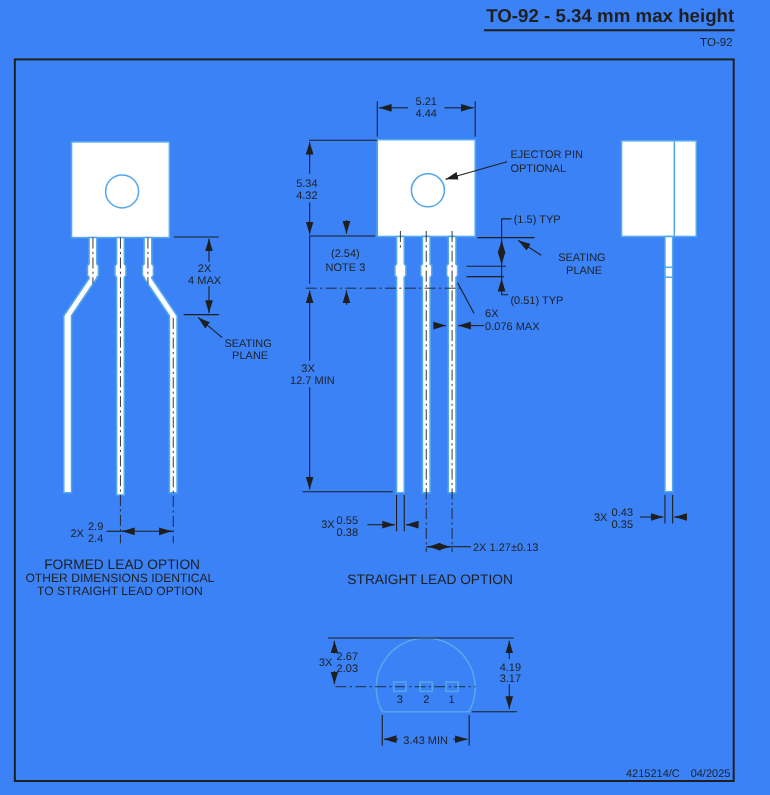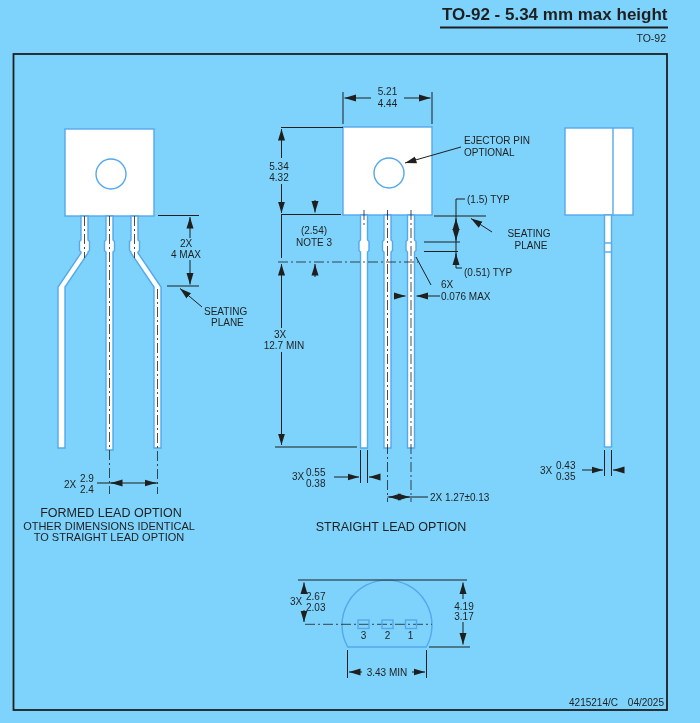--- a/index.html
+++ b/index.html
@@ -1,16 +1,16 @@
 <!DOCTYPE html>
 <html><head>
 <meta charset="utf-8">
 <style>
   html,body{margin:0;padding:0;background:#fff;}
-  .page{position:relative;width:700px;height:723px;background:#7dd3fc;overflow:hidden;}
+  .page{position:relative;width:700px;height:723px;background:#3b82f6;overflow:hidden;}
   svg{display:block;}
   svg text{font-family:"Liberation Sans",sans-serif;fill:#1f1f1f;}
   .t10{font-size:10px;}
   .t105{font-size:10.5px;}
   .t11{font-size:11px;}
   .t125{font-size:12.5px;}
   .title{font-size:17px;font-weight:bold;}
   .blk{stroke:#1f1f1f;stroke-width:1;fill:none;}
   .blu{stroke:#54a8ec;stroke-width:1.4;fill:#fff;}
   .blun{stroke:#54a8ec;stroke-width:1.4;fill:none;}

